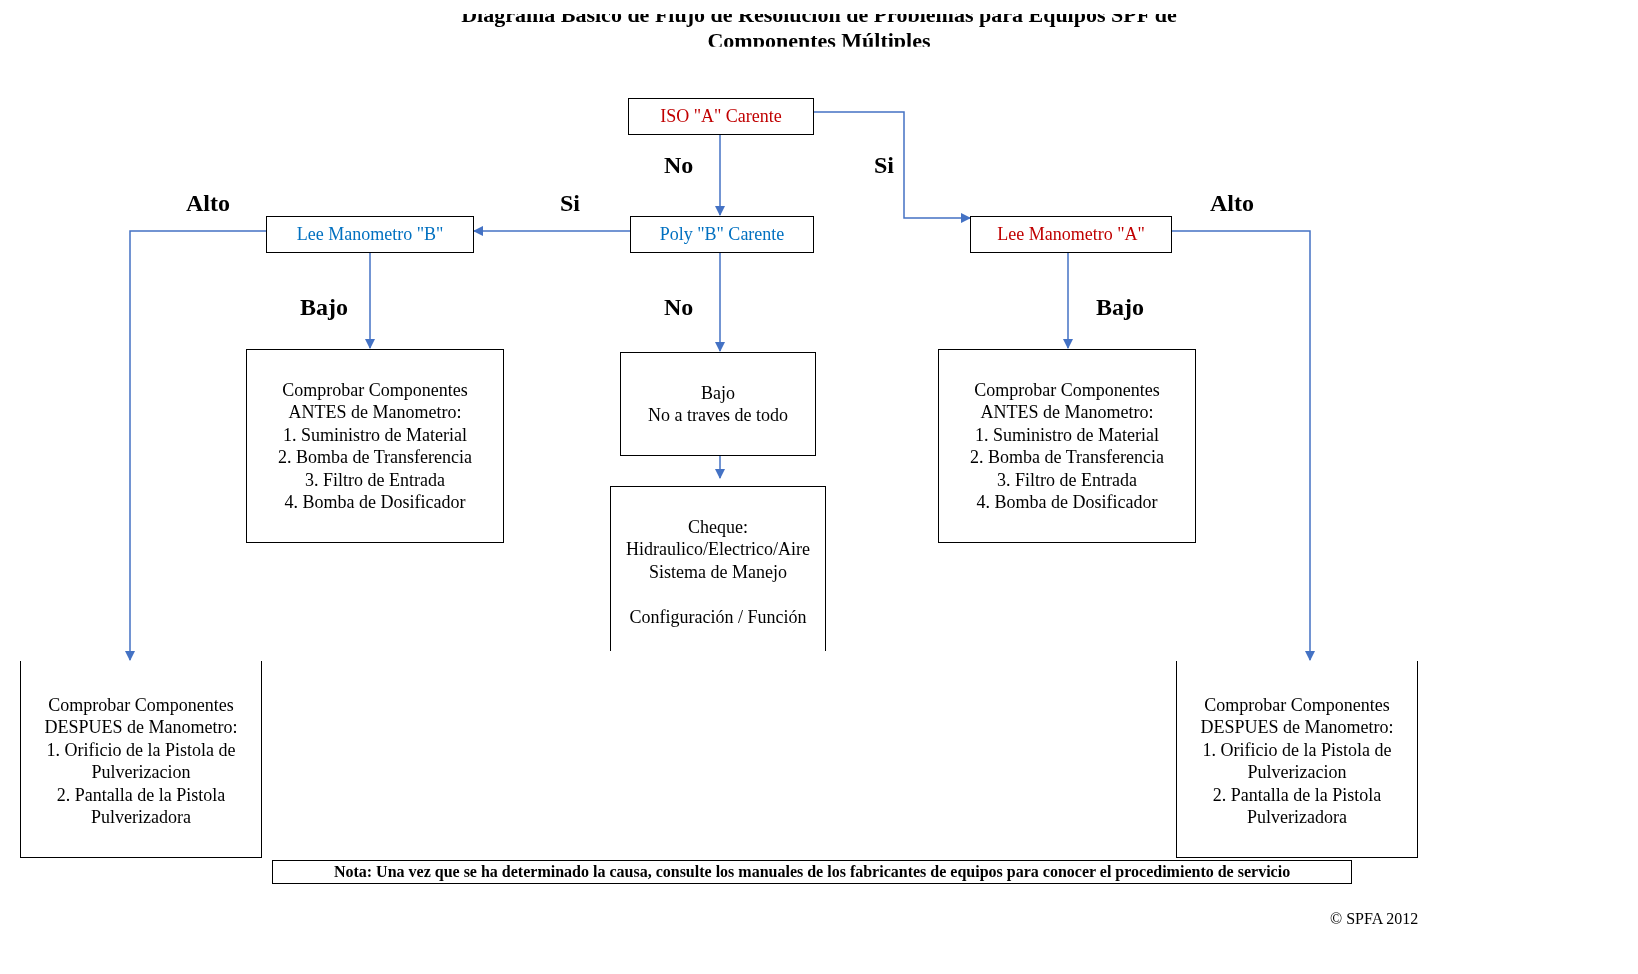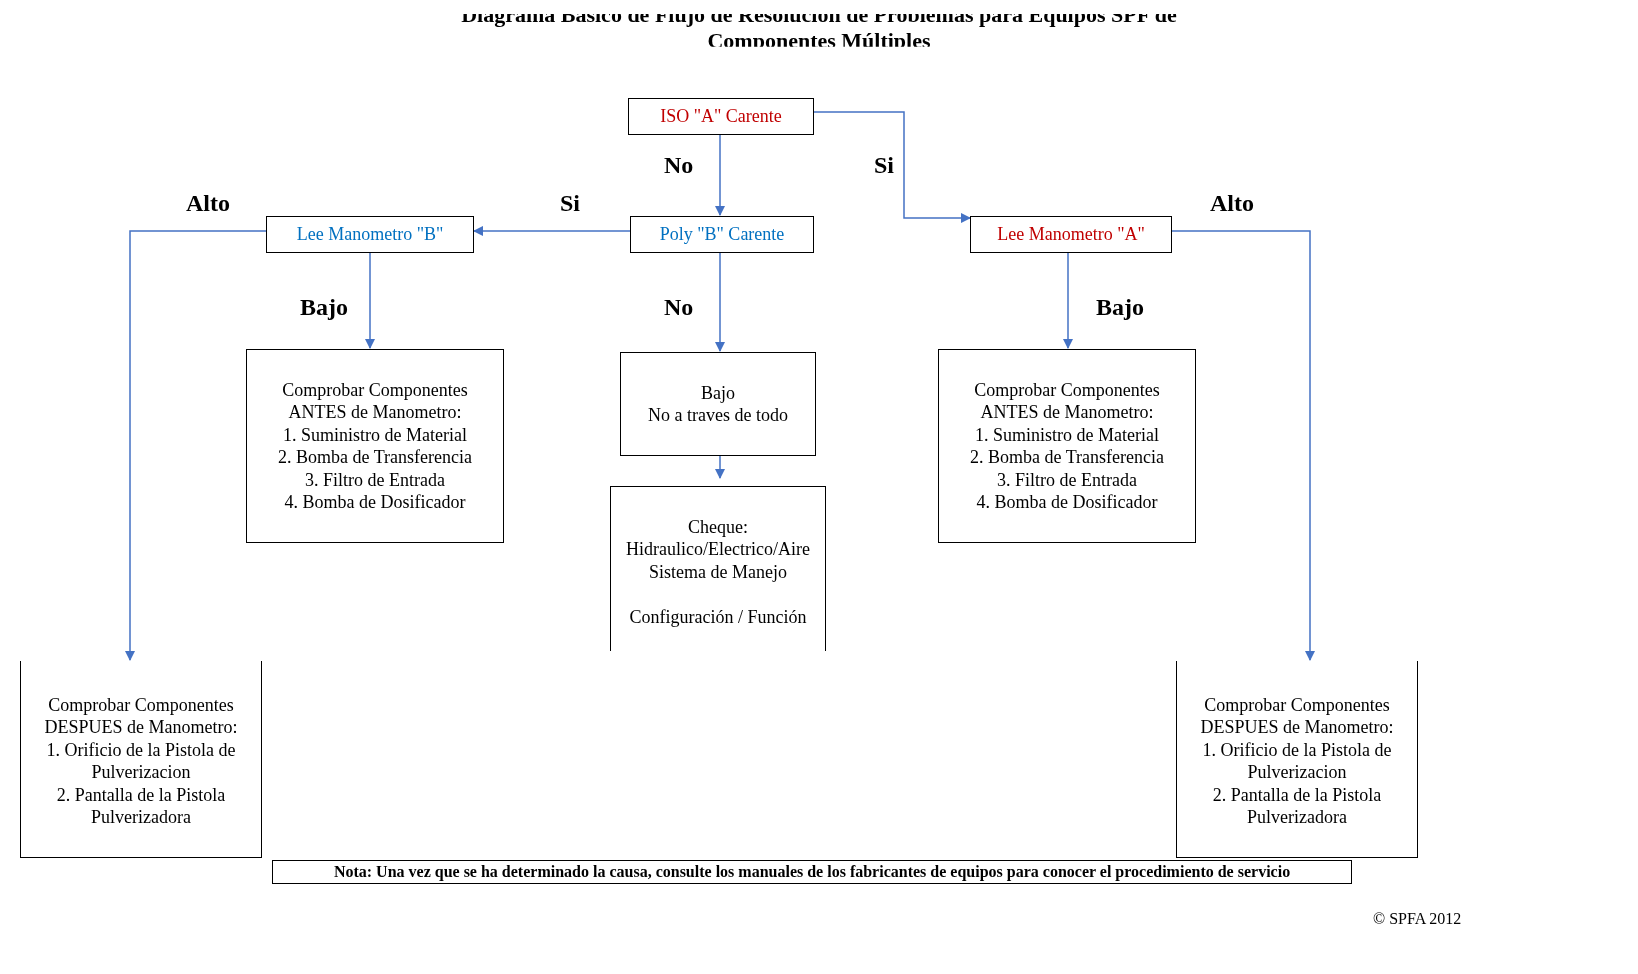--- a/index.html
+++ b/index.html
@@ -61,21 +61,20 @@
   .notebox {
     border: 1px solid #000;
     font-weight: bold;
     font-size: 16px;
     padding: 2px 6px;
     box-sizing: border-box;
     text-align: center;
   }
   .copy {
     font-size: 16px;
-    margin-left: 43px;
   }
 
   svg.connectors {
     position: absolute;
     left: 0; top: 0;
     width: 1638px;
     height: 974px;
     pointer-events: none;
   }
   svg.connectors line, svg.connectors polyline {

